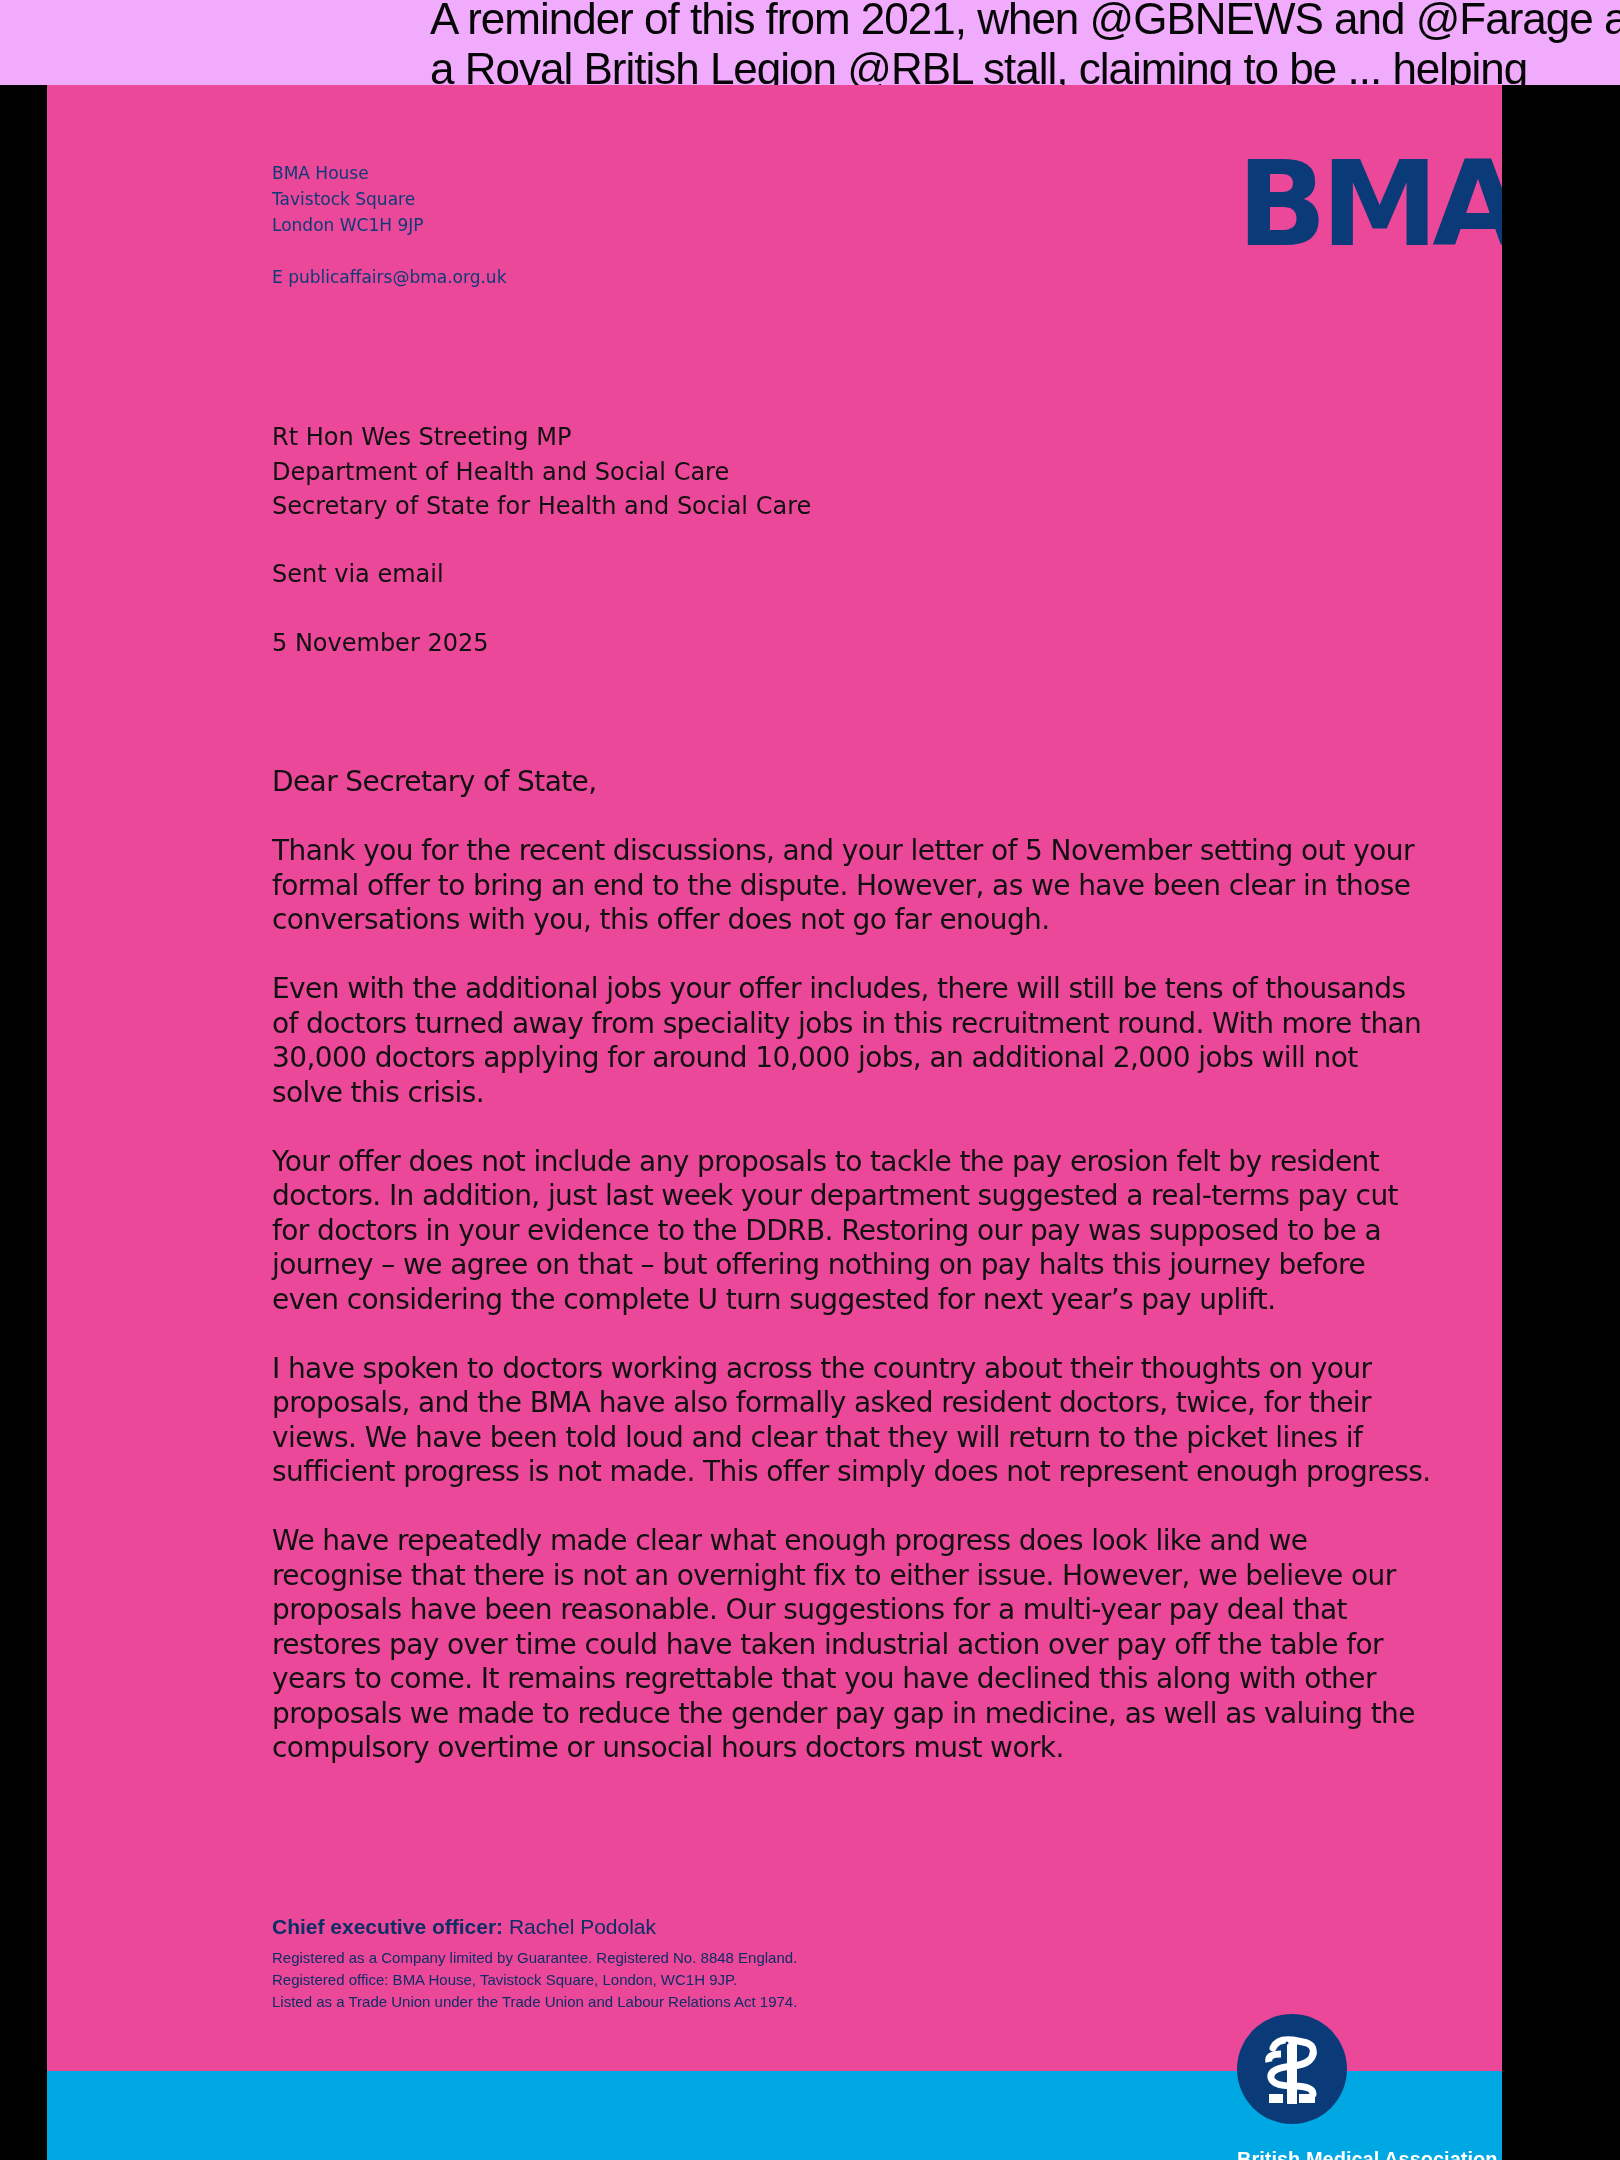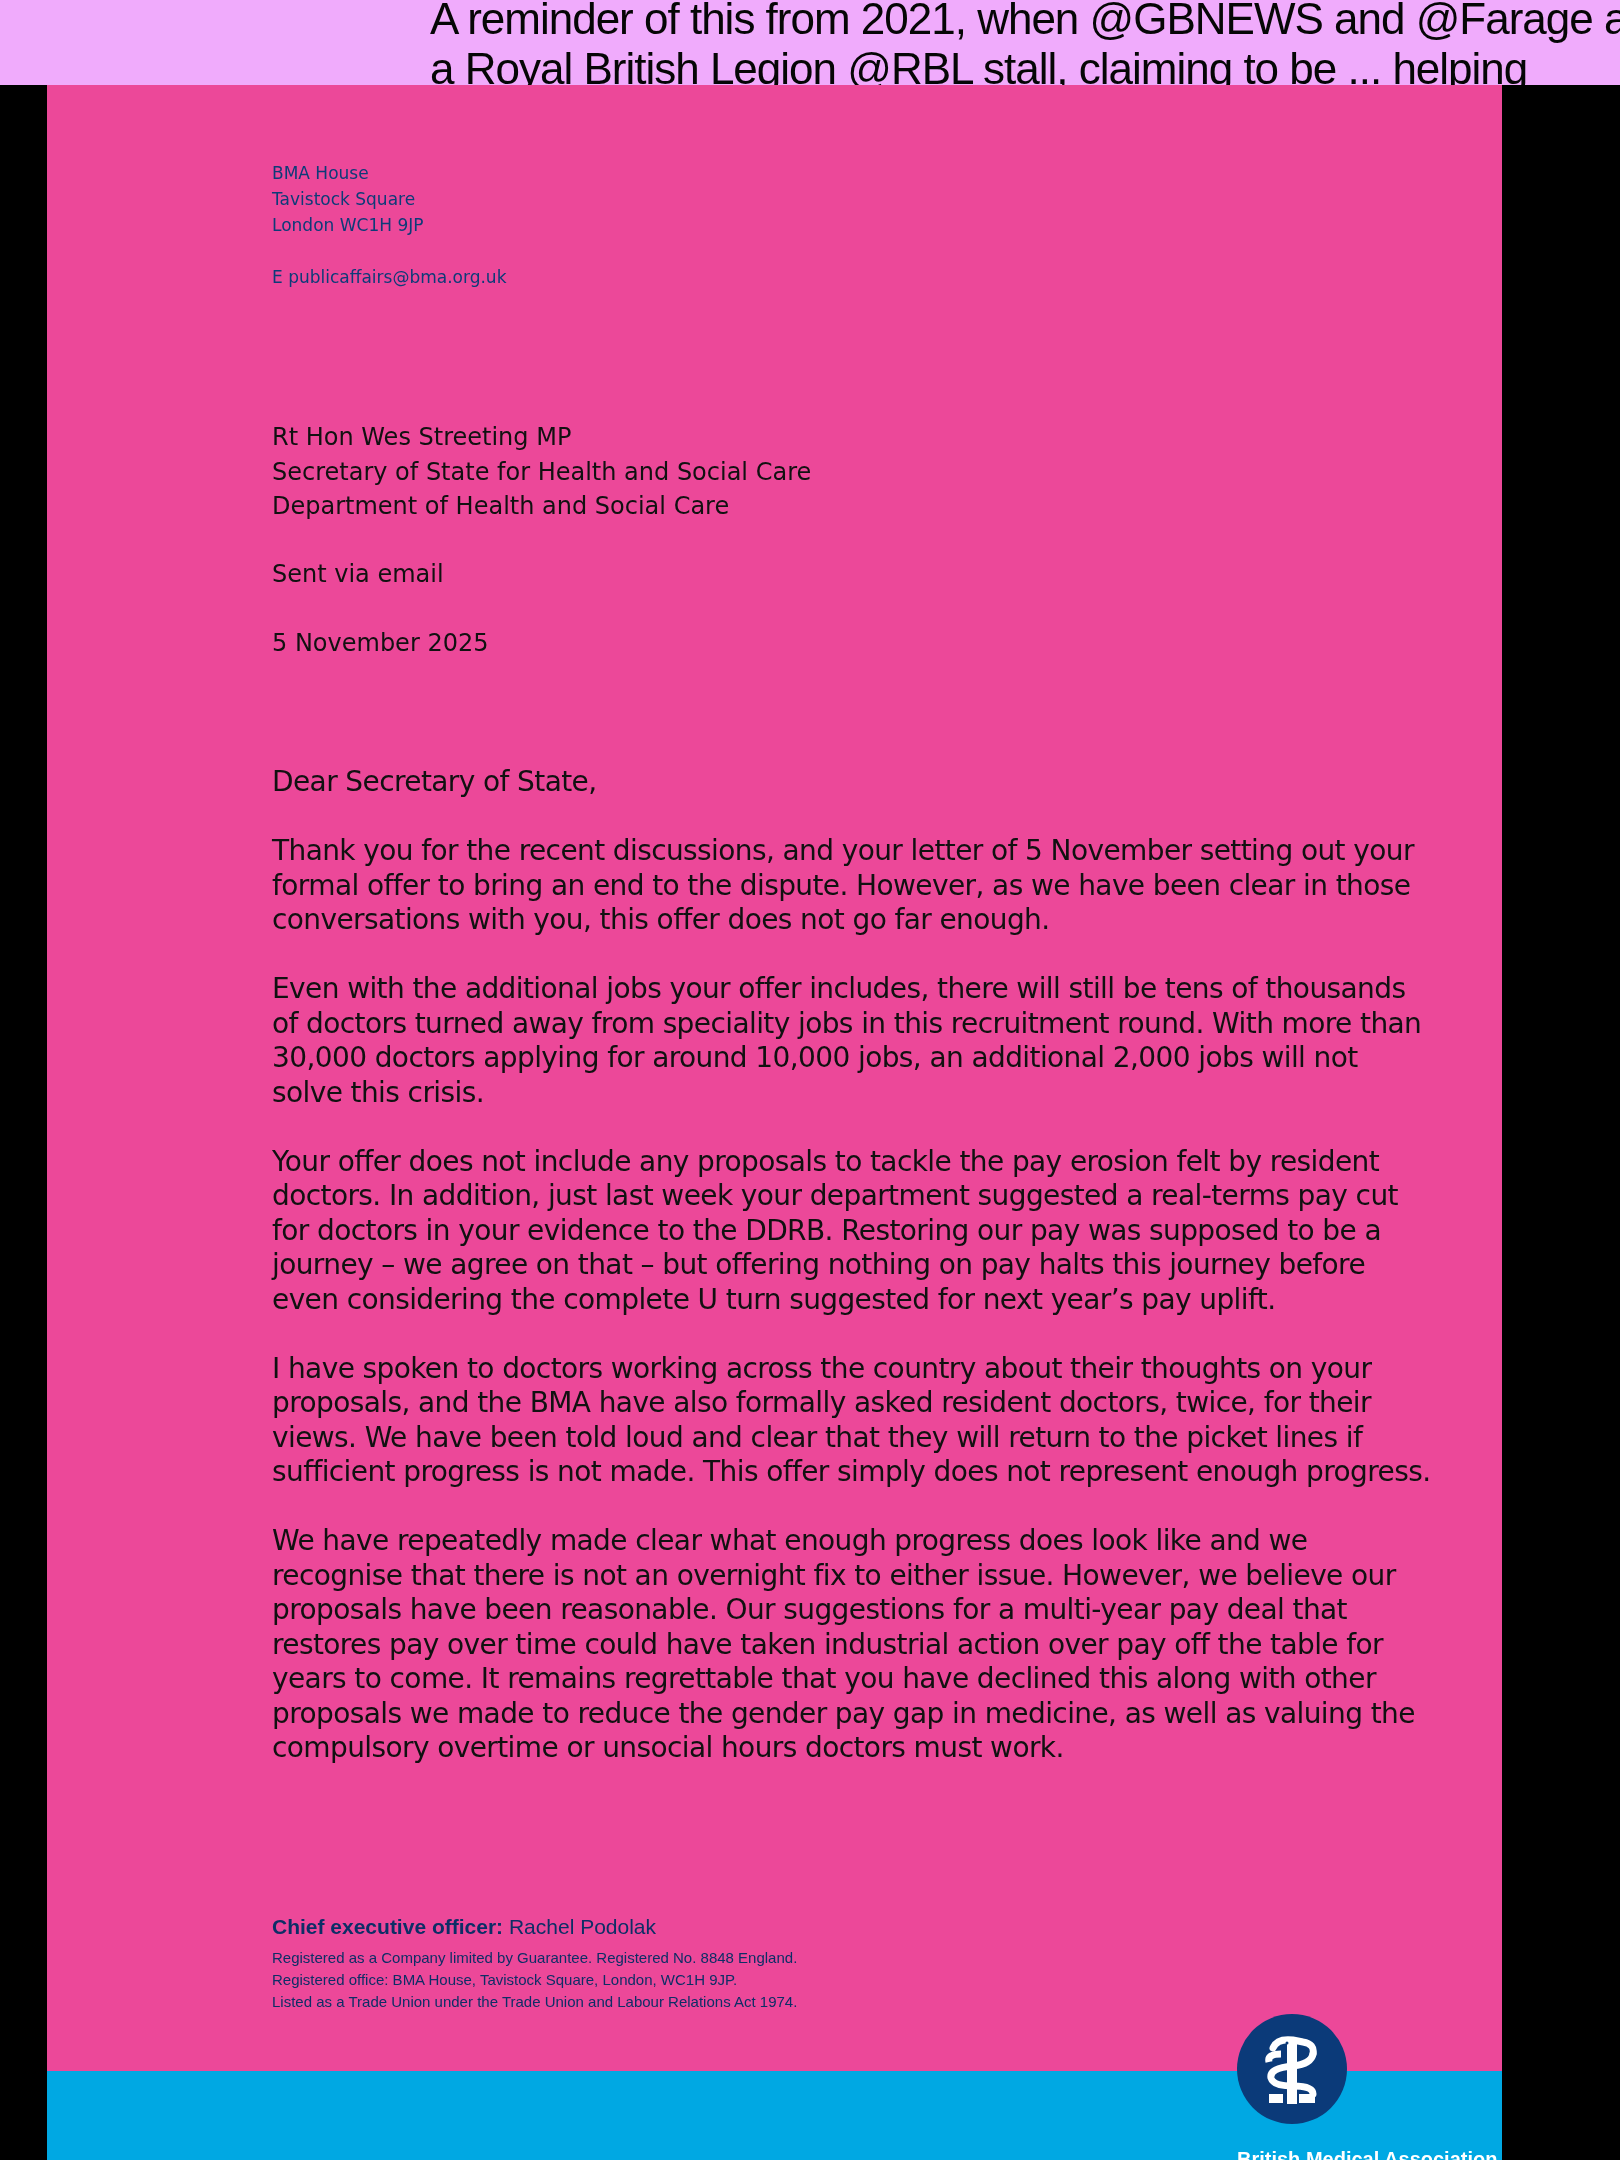--- a/index.html
+++ b/index.html
@@ -74,25 +74,26 @@
 <div class="page">
 
   <div class="sender">
     <div>BMA House</div>
     <div>Tavistock Square</div>
     <div>London WC1H 9JP</div>
     <div class="gap"></div>
     <div>E publicaffairs@bma.org.uk</div>
   </div>
 
+  <div class="logo-text">BMA</div>
 
   <div class="recipient">
     <div class="name">Rt Hon Wes Streeting MP</div>
+    <div>Department of Health and Social Care</div>
     <div>Secretary of State for Health and Social Care</div>
-    <div>Department of Health and Social Care</div>
   </div>
 
   <div class="sent-via">Sent via email</div>
   <div class="date">5 November 2025</div>
 
   <div class="body">
     <p>Dear Secretary of State,</p>
     <p>Thank you for the recent discussions, and your letter of 5 November setting out your formal offer to bring an end to the dispute. However, as we have been clear in those conversations with you, this offer does not go far enough.</p>
     <p>Even with the additional jobs your offer includes, there will still be tens of thousands of doctors turned away from speciality jobs in this recruitment round. With more than 30,000 doctors applying for around 10,000 jobs, an additional 2,000 jobs will not solve this crisis.</p>
     <p>Your offer does not include any proposals to tackle the pay erosion felt by resident doctors. In addition, just last week your department suggested a real-terms pay cut for doctors in your evidence to the DDRB. Restoring our pay was supposed to be a journey – we agree on that – but offering nothing on pay halts this journey before even considering the complete U turn suggested for next year’s pay uplift.</p>

